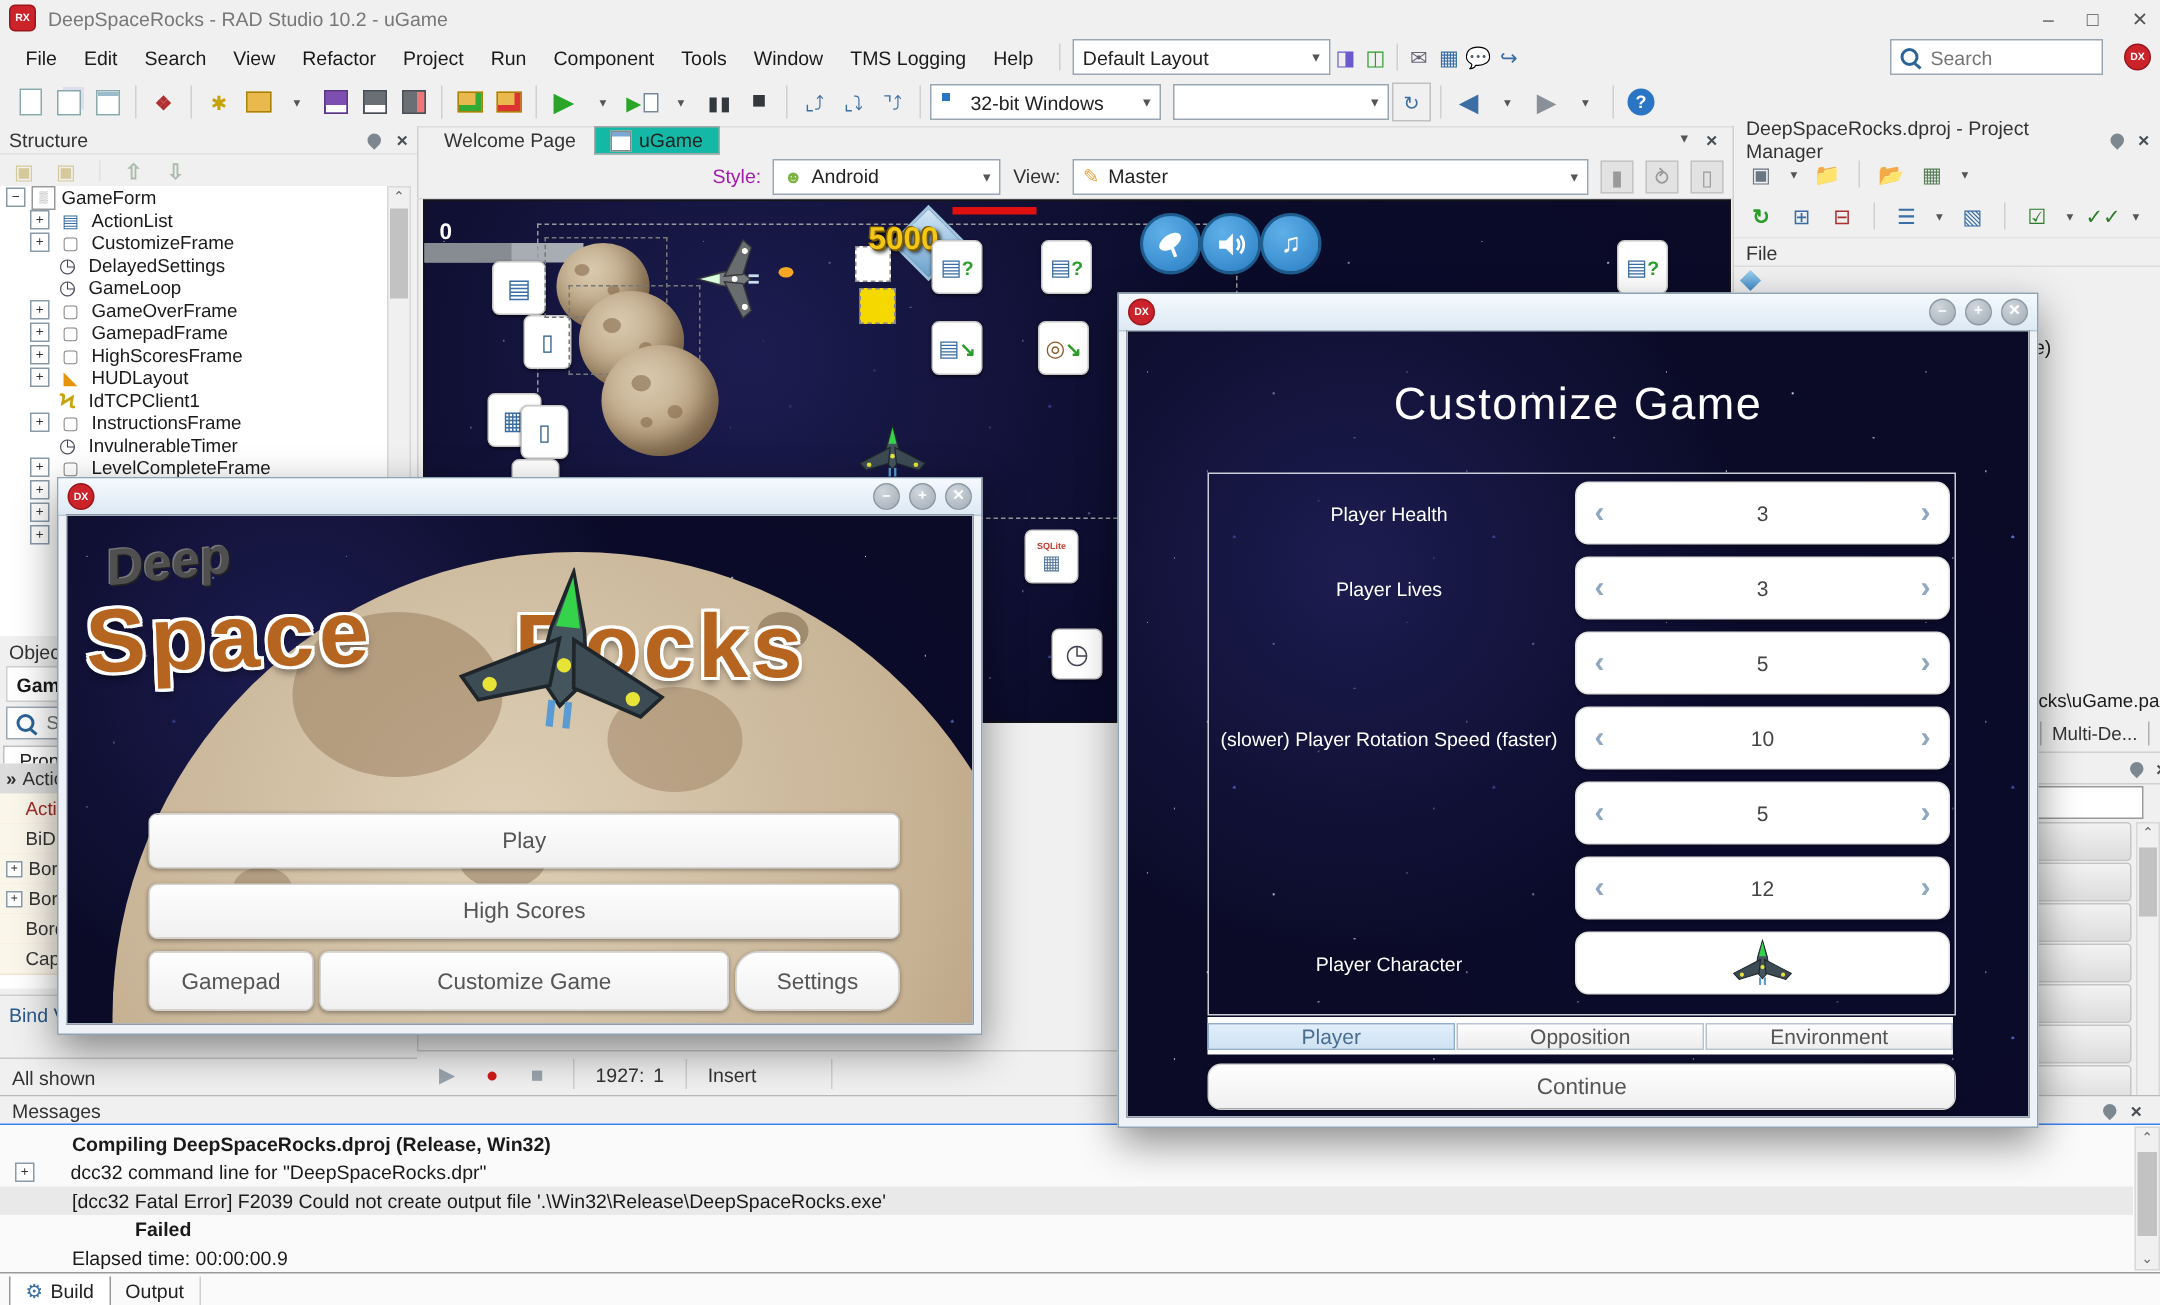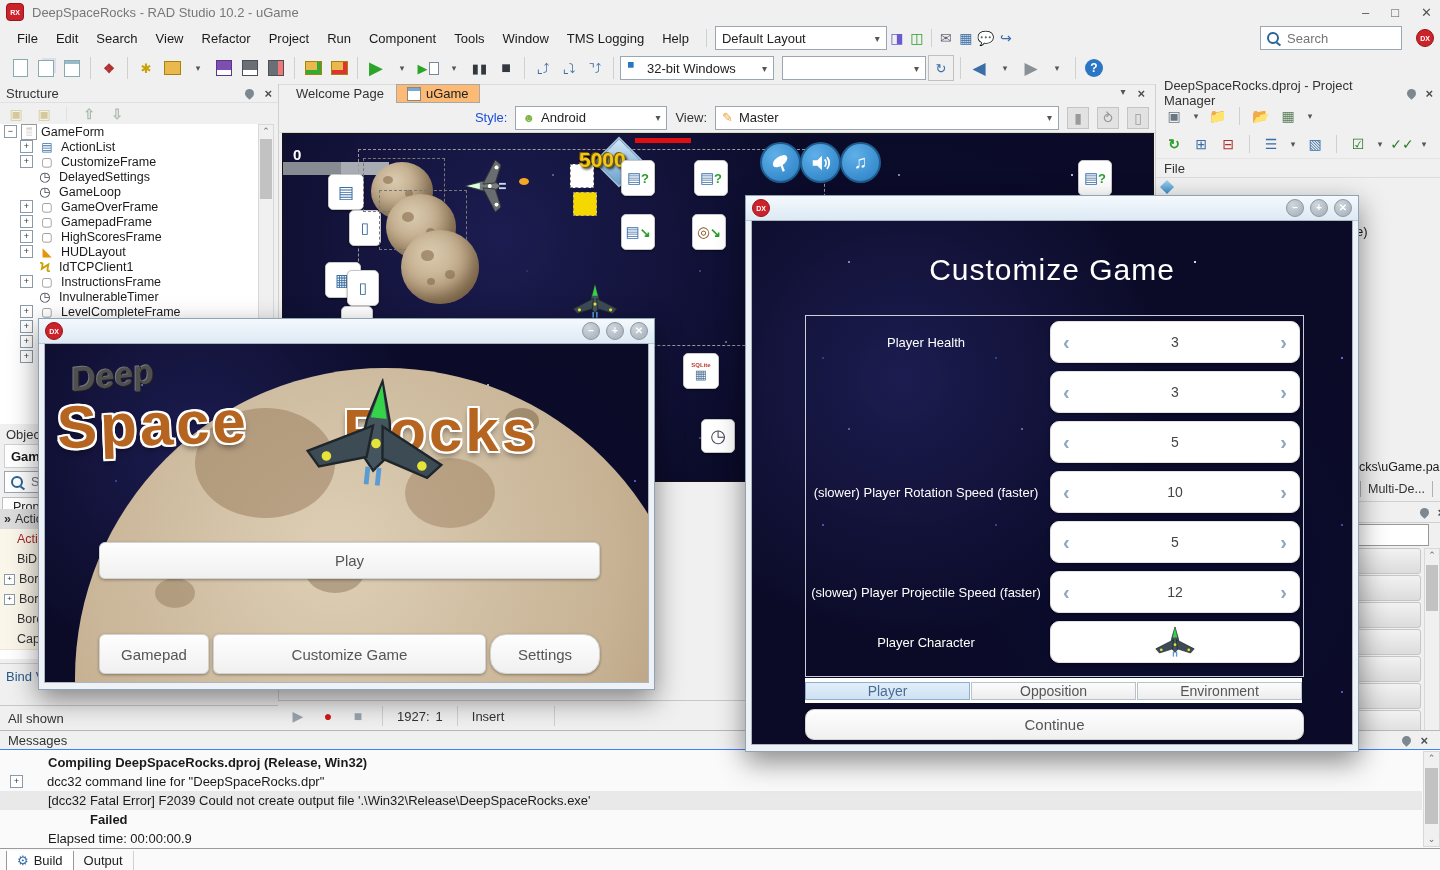--- a/index.html
+++ b/index.html
@@ -356,32 +356,32 @@
     </div>
     <div class="a f" style="left:0;top:621px;width:278px;height:25px;background:#f0f0f0;border-top:1px solid #c8c8c8;padding:0 8px;color:#333;">
       <span>All shown</span>
     </div>
   </div>
 
   <div class="a" style="left:278px;top:84px;width:877px;height:646px;">
 
     <div class="f" style="height:19px;padding-left:8px;gap:2px;">
       <span style="padding:1px 10px;color:#333;">Welcome Page</span>
-      <span class="f" style="padding:1px 10px;background:#fdba74;border:1px solid #a8a8a8;gap:5px;">
+      <span class="f" style="padding:1px 10px;background:#14b8a6;border:1px solid #a8a8a8;gap:5px;">
         <span style="width:12px;height:12px;background:#fff;border:1px solid #888;box-shadow:inset 0 3px 0 #7aa7d4;display:inline-block;"></span>
         <span>uGame</span>
       </span>
       <span style="margin-left:auto;display:flex;gap:12px;padding-right:10px;color:#555;">
         <span style="font-size:10px;">▾</span>
         <span class="xg">×</span>
       </span>
     </div>
 
     <div class="f" style="height:29px;border-bottom:1px solid #d8d8d8;padding:0 6px;gap:8px;justify-content:flex-end;">
-      <span style="color:#1d4ed8;">Style:</span>
+      <span style="color:#a21caf;">Style:</span>
       <span class="combo" style="width:138px;">
         <span style="color:#7cb342;font-size:12px;">☻</span>
         <span>Android</span>
         <span class="dn">▾</span>
       </span>
       <span style="color:#333;">View:</span>
       <span class="combo" style="width:330px;">
         <span style="color:#e8a33d;">✎</span>
         <span>Master</span>
         <span class="dn">▾</span>
@@ -636,20 +636,23 @@
             text-shadow:1px 1px 0 #222,-1px -1px 0 #777;">Deep</span>
       <span class="a logotxt" style="left:12px;top:46px;font-size:60px;transform:rotate(-2deg);">Space</span>
       <span class="a logotxt" style="left:298px;top:52px;font-size:60px;">Rocks</span>
       <svg class="a" style="left:252px;top:34px;width:160px;height:112px;transform:rotate(6deg);" viewBox="0 0 100 70">
           <use href="#ship"></use>
         </svg>
 
       <span class="gbtn" style="left:54px;top:198px;width:499px;height:35px;">
           <span>Play</span>
         </span>
+      <span class="gbtn" style="left:54px;top:245px;width:499px;height:35px;">
+          <span>High Scores</span>
+        </span>
       <span class="gbtn" style="left:54px;top:290px;width:108px;height:38px;">
           <span>Gamepad</span>
         </span>
       <span class="gbtn" style="left:168px;top:290px;width:271px;height:38px;">
           <span>Customize Game</span>
         </span>
       <span class="gbtn" style="left:445px;top:290px;width:108px;height:38px;border-radius:16px;">
           <span>Settings</span>
         </span>
     </div>
@@ -669,20 +672,21 @@
 
       <div class="a" style="left:53px;top:94px;width:497px;height:360px;border:1px solid rgba(235,240,245,.85);">
 
         <div class="a f crow-label" style="left:0;top:5px;width:240px;height:42px;justify-content:center;">Player Health</div>
         <div class="spin" style="left:244px;top:5px;width:224px;height:40px;">
           <span class="chev">‹</span>
           <span>3</span>
           <span class="chev">›</span>
         </div>
 
+        <div class="a f crow-label" style="left:0;top:55px;width:240px;height:42px;justify-content:center;">Player Lives</div>
         <div class="spin" style="left:244px;top:55px;width:224px;height:40px;">
           <span class="chev">‹</span>
           <span>3</span>
           <span class="chev">›</span>
         </div>
 
         <div class="spin" style="left:244px;top:105px;width:224px;height:40px;">
           <span class="chev">‹</span>
           <span>5</span>
           <span class="chev">›</span>
@@ -694,21 +698,20 @@
           <span>10</span>
           <span class="chev">›</span>
         </div>
 
         <div class="spin" style="left:244px;top:205px;width:224px;height:40px;">
           <span class="chev">‹</span>
           <span>5</span>
           <span class="chev">›</span>
         </div>
 
-        <div class="a f crow-label" style="left:0;top:255px;width:240px;height:42px;justify-content:center;">(slower) Player Projectile Speed (faster)</div>
         <div class="spin" style="left:244px;top:255px;width:224px;height:40px;">
           <span class="chev">‹</span>
           <span>12</span>
           <span class="chev">›</span>
         </div>
 
         <div class="a f crow-label" style="left:0;top:305px;width:240px;height:42px;justify-content:center;">Player Character</div>
         <div class="spin" style="left:244px;top:305px;width:224px;height:40px;justify-content:center;">
           <svg style="width:46px;height:32px;" viewBox="0 0 100 70">
               <use href="#ship"></use>

